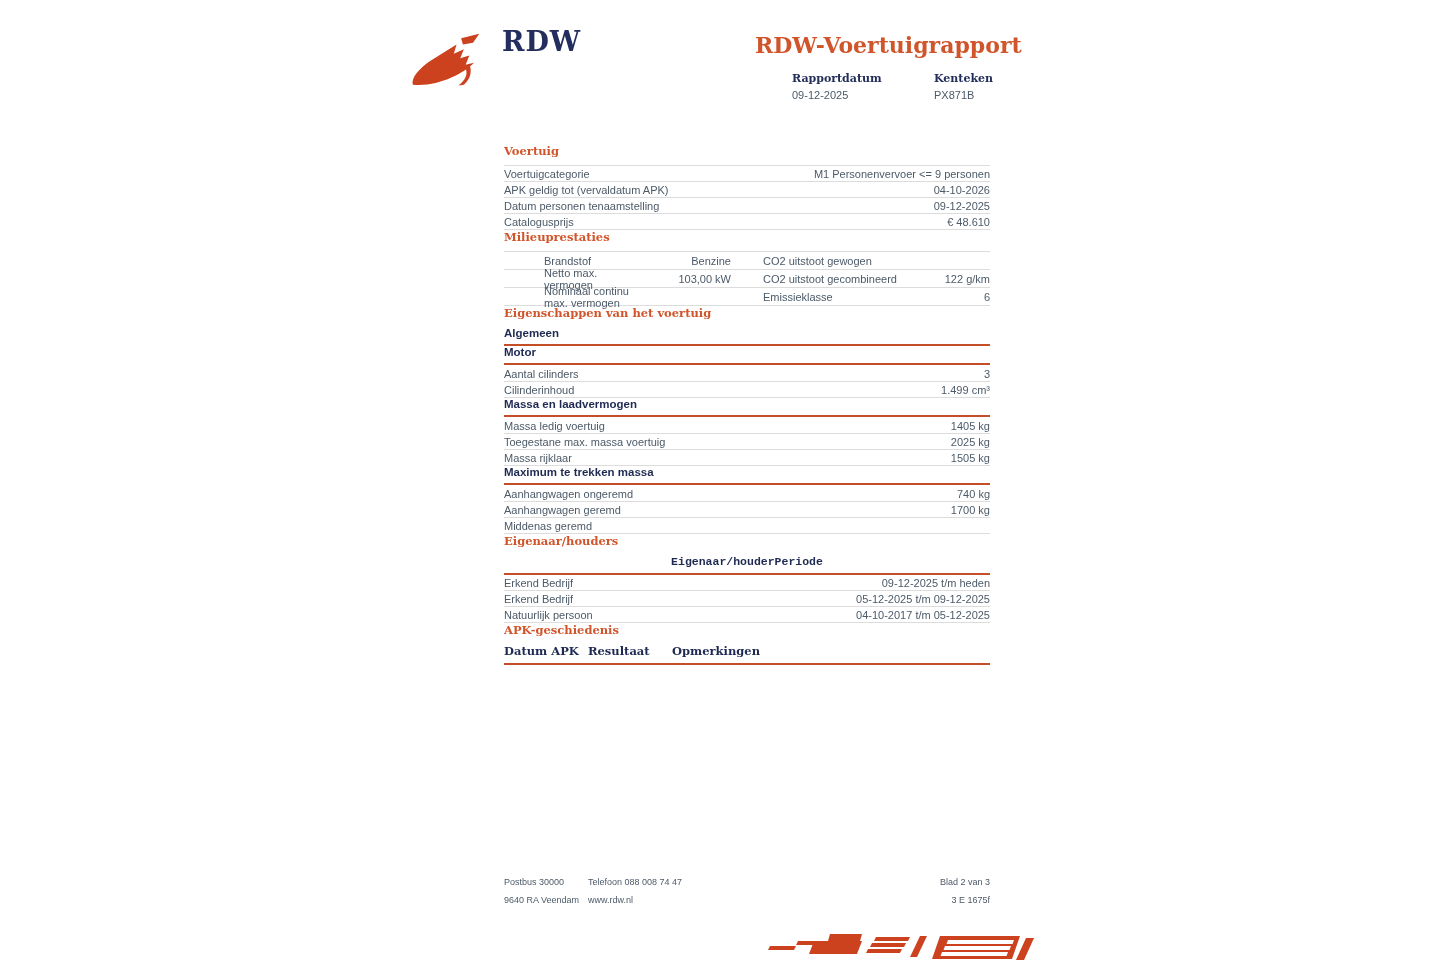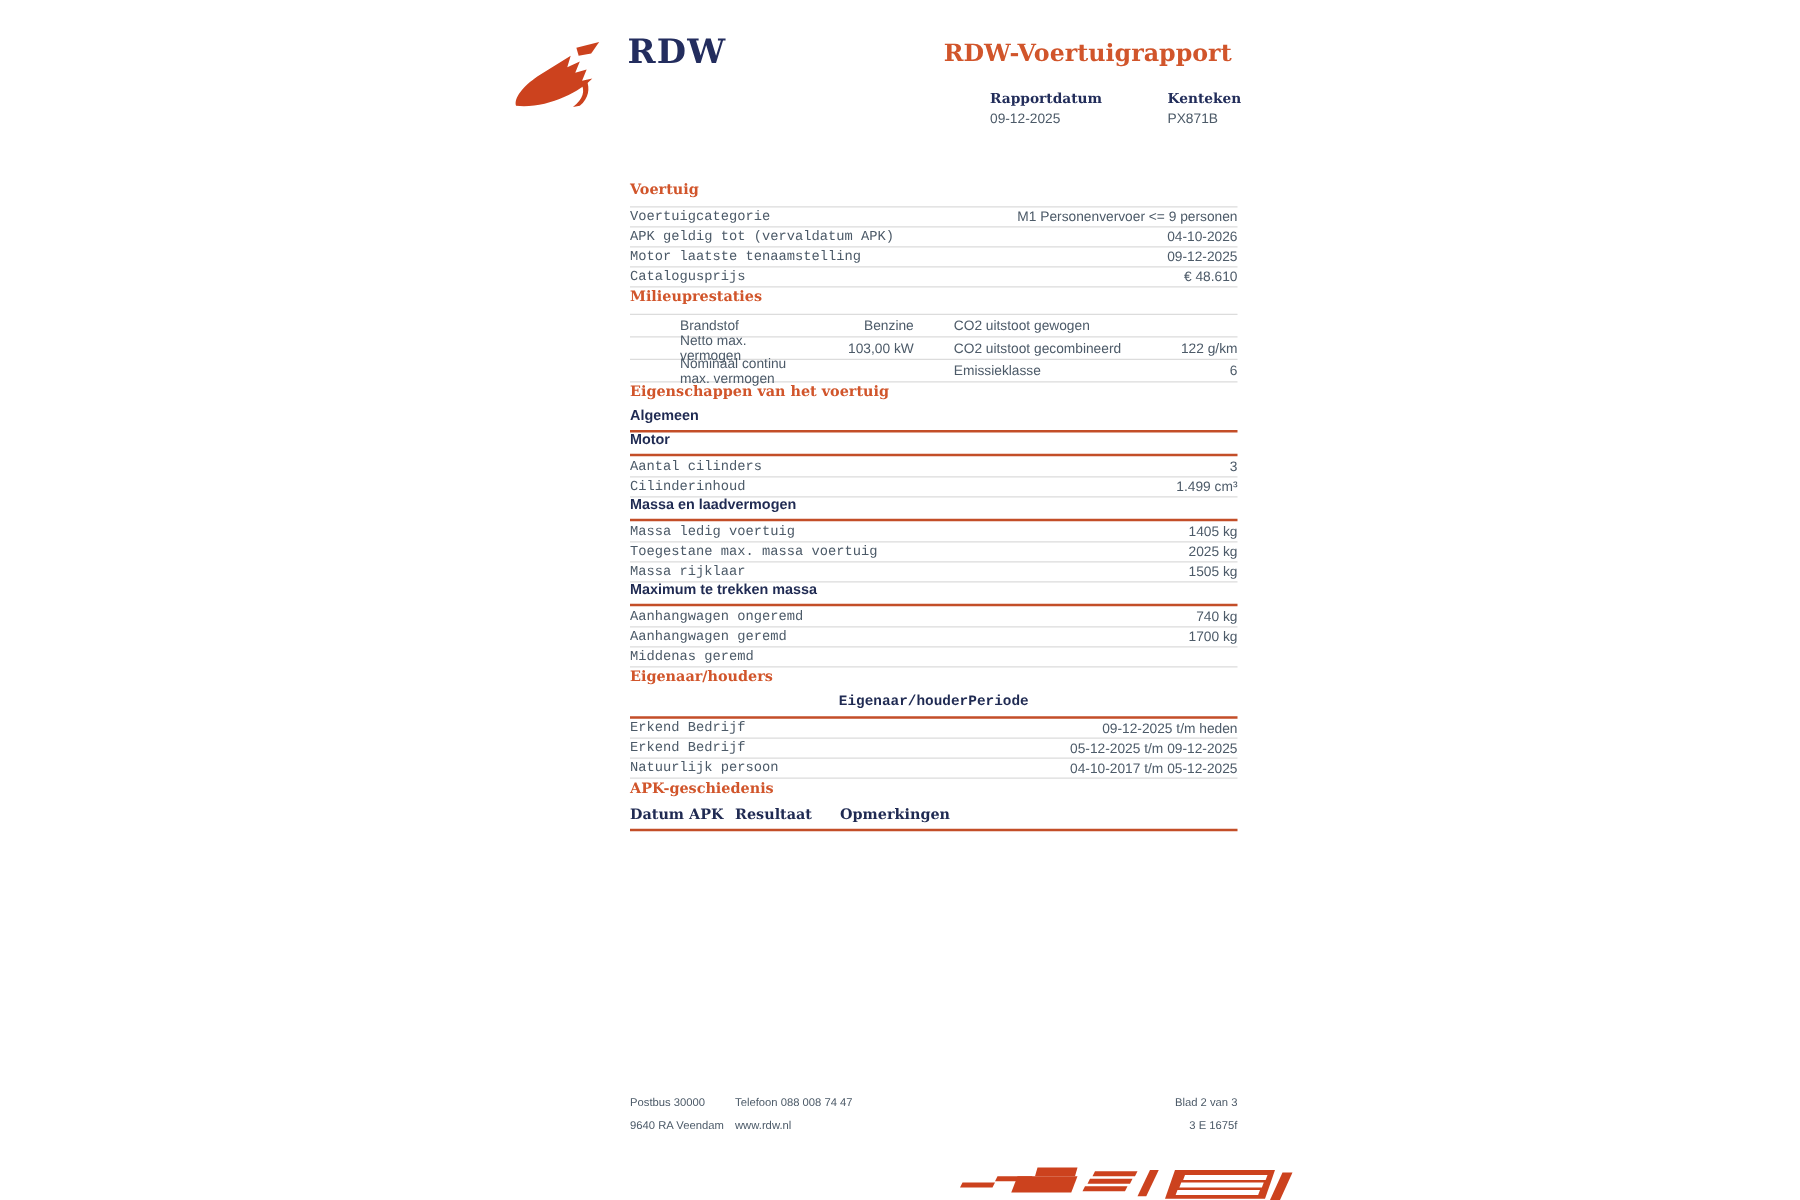--- a/index.html
+++ b/index.html
@@ -10,21 +10,21 @@
   }
   
   .logo { position:absolute; left:411px; top:32px; width:82px; height:58px; }
   .wordmark {
     position:absolute; left:502px; top:26px;
     font-family:"DejaVu Serif", serif; font-weight:bold; font-size:27px;
     color:#232d5e; letter-spacing:1px;
   }
   .doc-title {
     position:absolute; left:755px; top:32px;
-    font-family:"DejaVu Serif", serif; font-weight:bold; font-size:19px;
+    font-family:"DejaVu Serif", serif; font-weight:bold; font-size:22px;
     color:#d1552b;
   }
   .meta { position:absolute; left:755px; top:72px; display:flex; }
   .meta .block { width:105px;margin-left:37px; }
   .meta .m-label {
     font-family:"DejaVu Serif", serif; font-weight:bold; font-size:11px;
     color:#222d5a; display:block; margin-bottom:4px;
   }
   .meta .m-value { font-size:11px; color:#4c5a68; display:block; }
 
@@ -39,21 +39,21 @@
     color:#1f2a52; margin:0; padding-bottom:5px;
     border-bottom:2px solid #c34e28;
   }
   .tbl { width:100%; }
   .tbl.topline { border-top:1px solid #dcdcdc; }
   .row {
     display:flex; justify-content:space-between; align-items:center;
     height:16px; border-bottom:1px solid #dcdcdc;
     font-size:11px; color:#4c5a68;
   }
-  .row .lbl { text-align:center; white-space:nowrap;font-family:Liberation Mono, monospace; }
+  .row .lbl { text-align:center; white-space:nowrap; }
   .row .val { text-align:right; white-space:nowrap; }
 
   
   .mrow {
     display:flex; align-items:center; height:18px;
     border-bottom:1px solid #dcdcdc; font-size:11px; color:#4c5a68;
   }
   .mrow .ml-label { width:130px;padding-left:40px; }
   .mrow .ml-value { width:97px; text-align:right; }
   .mrow .mr-label { margin-left:32px; flex:1; }
@@ -126,21 +126,21 @@
     <div class="tbl topline">
       <div class="row">
         <span class="lbl">Voertuigcategorie</span>
         <span class="val">M1 Personenvervoer &lt;= 9 personen</span>
       </div>
       <div class="row">
         <span class="lbl">APK geldig tot (vervaldatum APK)</span>
         <span class="val">04-10-2026</span>
       </div>
       <div class="row">
-        <span class="lbl">Motor laatste tenaamstelling</span>
+        <span class="lbl">Datum personen tenaamstelling</span>
         <span class="val">09-12-2025</span>
       </div>
       <div class="row">
         <span class="lbl">Catalogusprijs</span>
         <span class="val">€ 48.610</span>
       </div>
     </div>
 
     <h2 class="sec gap-milieu">Milieuprestaties</h2>
     <div class="tbl topline">

